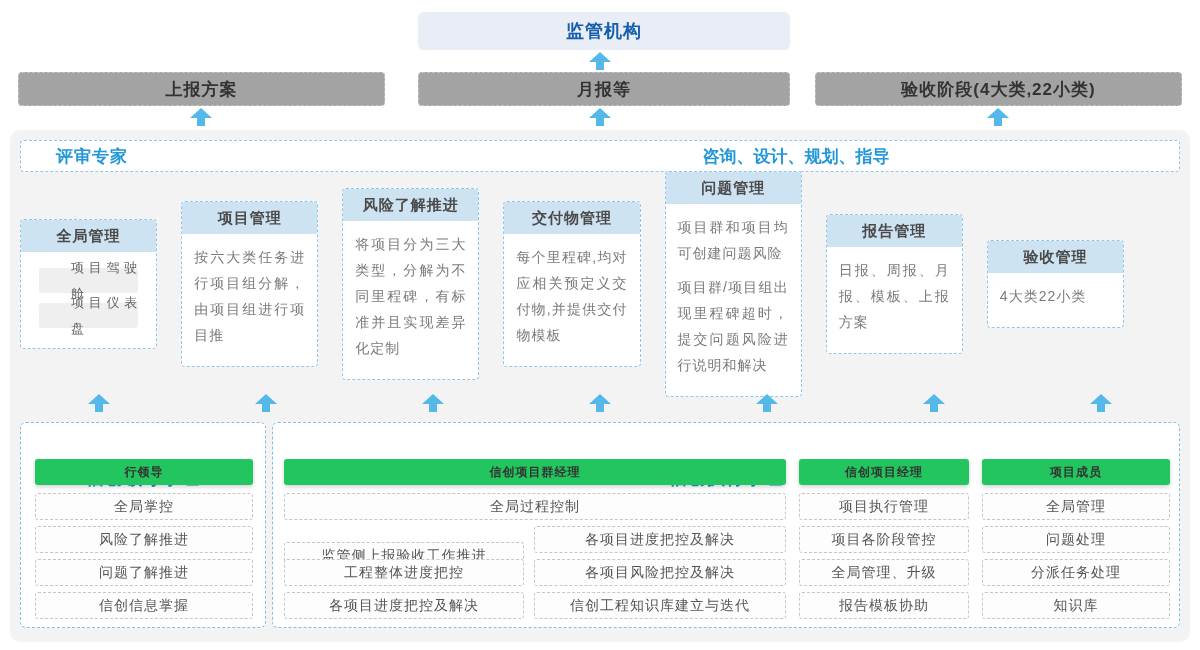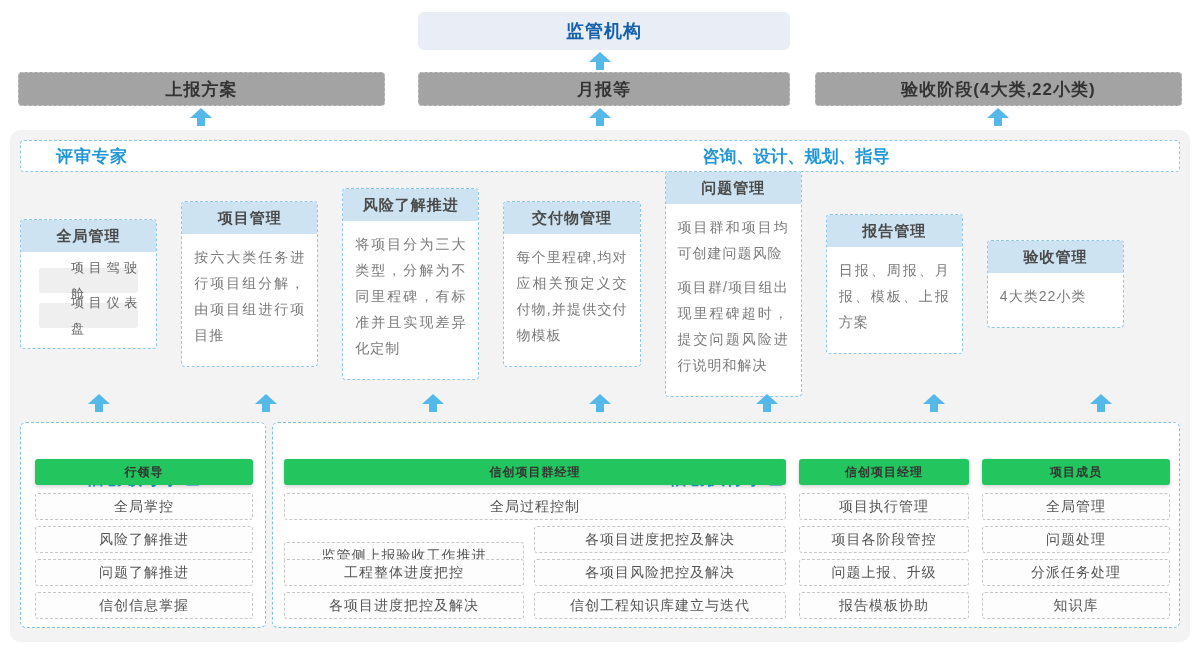--- a/index.html
+++ b/index.html
@@ -217,21 +217,21 @@
       <div class="item" style="left:11px; width:240px; top:119px;">监管侧上报验收工作推进</div>
       <div class="item" style="left:11px; width:240px; top:136px;">工程整体进度把控</div>
       <div class="item" style="left:11px; width:240px; top:169px;">各项目进度把控及解决</div>
       <div class="item" style="left:261px; width:252px; top:103px;">各项目进度把控及解决</div>
       <div class="item" style="left:261px; width:252px; top:136px;">各项目风险把控及解决</div>
       <div class="item" style="left:261px; width:252px; top:169px;">信创工程知识库建立与迭代</div>
 
       <div class="role" style="left:526px; width:170px; top:36px;">信创项目经理</div>
       <div class="item" style="left:526px; width:170px; top:70px;">项目执行管理</div>
       <div class="item" style="left:526px; width:170px; top:103px;">项目各阶段管控</div>
-      <div class="item" style="left:526px; width:170px; top:136px;">问题上报、升级</div>
+      <div class="item" style="left:526px; width:170px; top:136px;">全局管理、升级</div>
       <div class="item" style="left:526px; width:170px; top:169px;">报告模板协助</div>
 
       <div class="role" style="left:709px; width:188px; top:36px;">项目成员</div>
       <div class="item" style="left:709px; width:188px; top:70px;">全局管理</div>
       <div class="item" style="left:709px; width:188px; top:103px;">问题处理</div>
       <div class="item" style="left:709px; width:188px; top:136px;">分派任务处理</div>
       <div class="item" style="left:709px; width:188px; top:169px;">知识库</div>
     </div>
 
   </div>

